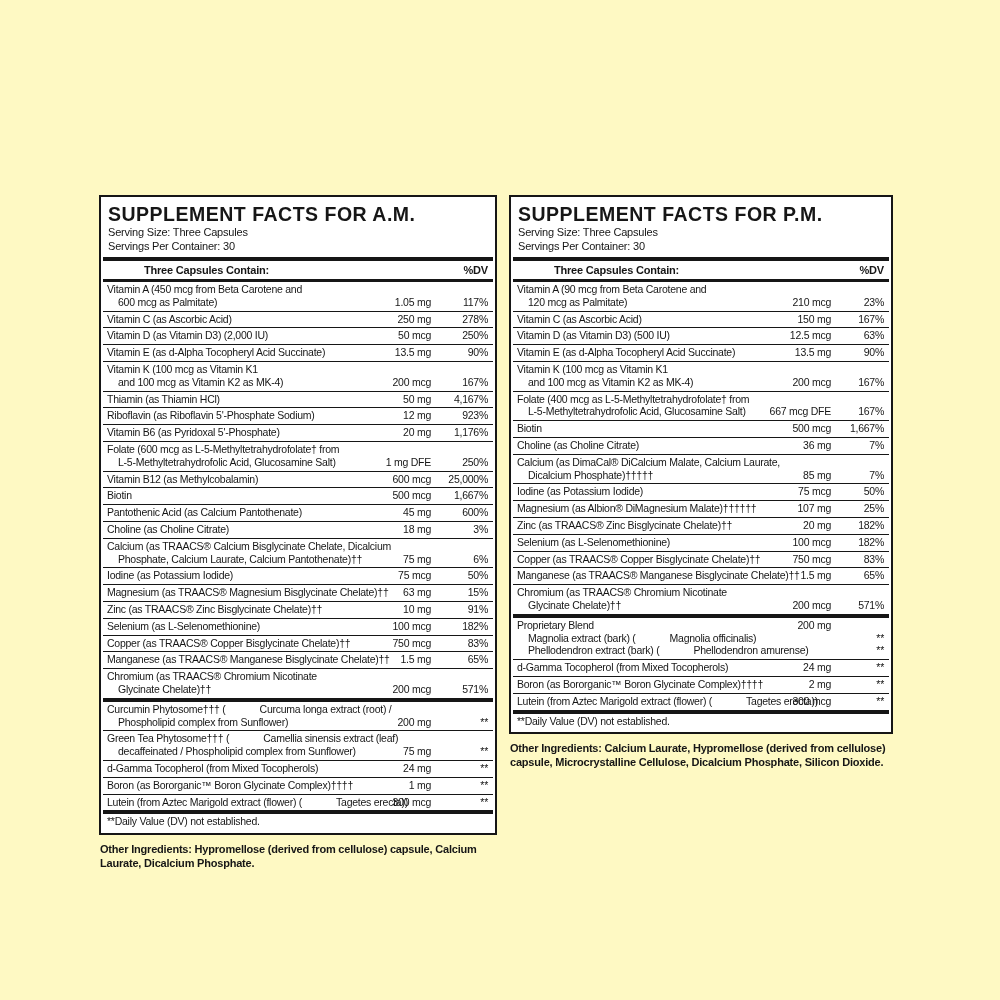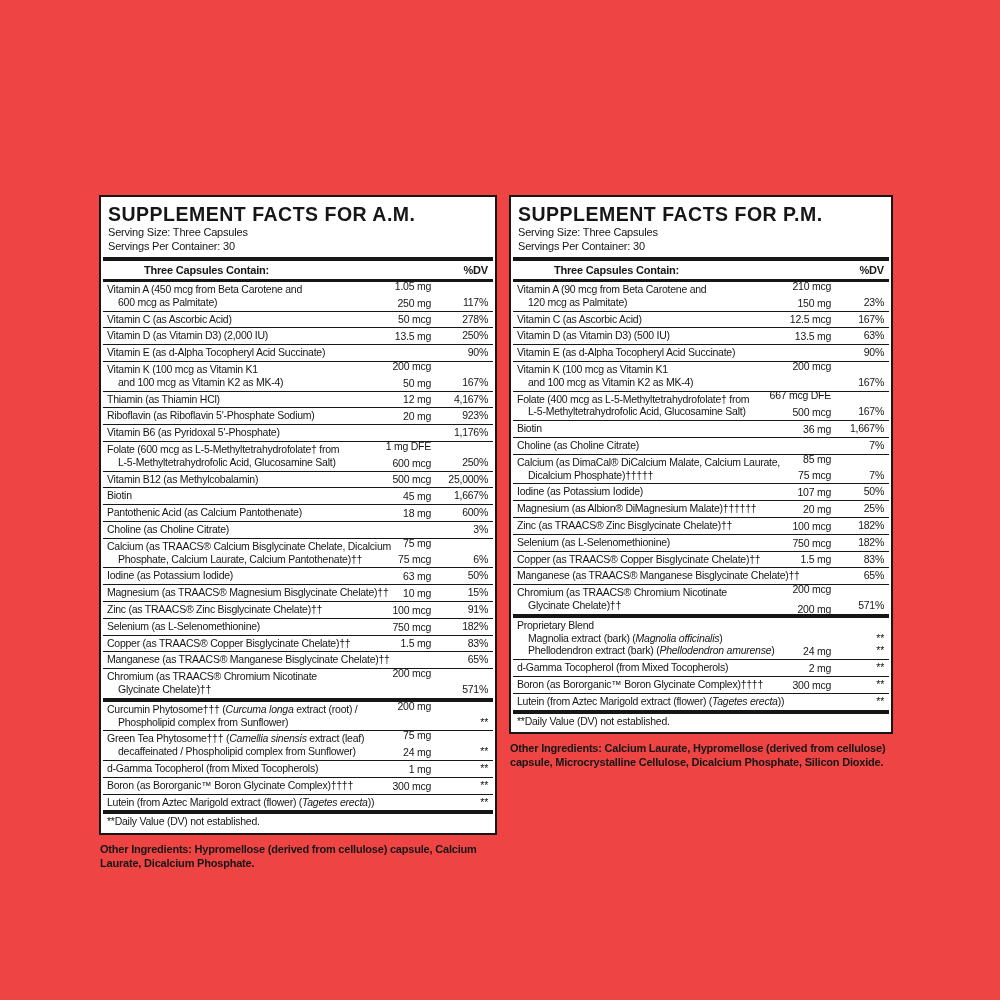--- a/index.html
+++ b/index.html
@@ -1,37 +1,37 @@
 <!DOCTYPE html>
 <html><head>
 <meta charset="utf-8">
 <style>
   html,body{margin:0;padding:0;background:#ffffff;}
   body{width:1000px;height:1000px;font-family:"Liberation Sans",sans-serif;color:#161616;}
-  .page{position:relative;width:1000px;height:1000px;background:#ef4444;overflow:hidden;}
+  .page{position:relative;width:1000px;height:1000px;background:#fef9c3;overflow:hidden;}
   .col{position:absolute;top:195px;}
   .col-am{left:99px;width:398px;}
   .col-pm{left:509px;width:384px;}
   .panel{border:2px solid #161616;background:#ffffff;padding:5px 6px 0 6px;box-sizing:border-box;}
   .title{margin:1px 0 1px 1px;font-size:19.5px;line-height:22px;font-weight:700;letter-spacing:0.5px;white-space:nowrap;}
   .serving{font-size:11px;line-height:13.5px;letter-spacing:-0.2px;margin-left:1px;}
   .bar-xl{height:4px;background:#161616;margin:4px -4px 0 -4px;}
   .bar-md{height:3px;background:#161616;margin:0 -4px;}
   .contain-row{display:flex;justify-content:space-between;align-items:flex-end;font-weight:700;font-size:11px;line-height:14px;padding:2px 1px 2px 1px;letter-spacing:-0.2px;margin-left:36px;}
   .rows{padding-bottom:3px;}
   .row{border-top:1px solid #161616;margin:0 -4px;padding:1px 4px 2px 4px;}
   .row.first{border-top:0;}
   .row.thick{border-top-width:4px;}
   .line{position:relative;font-size:10.5px;line-height:12.8px;letter-spacing:-0.25px;white-space:nowrap;}
   .nm{display:inline-block;}
   .nm.ind{padding-left:11px;}
-  .amt{position:absolute;right:58px;bottom:16px;white-space:nowrap;}
+  .amt{position:absolute;right:58px;bottom:0;white-space:nowrap;}
   .col-pm .amt{right:54px;}
   .dv{position:absolute;right:1px;bottom:0;white-space:nowrap;}
-  .it{font-style:italic;}
+  .it{margin-left:34px;}
   .other{font-size:11px;line-height:13.5px;letter-spacing:-0.2px;margin:8px 0 0 1px;font-weight:bold;}
 </style>
 </head>
 <body>
 
 <div class="page">
 
   <div class="col col-am">
     <section class="panel">
       <h1 class="title">SUPPLEMENT FACTS FOR A.M.</h1>

